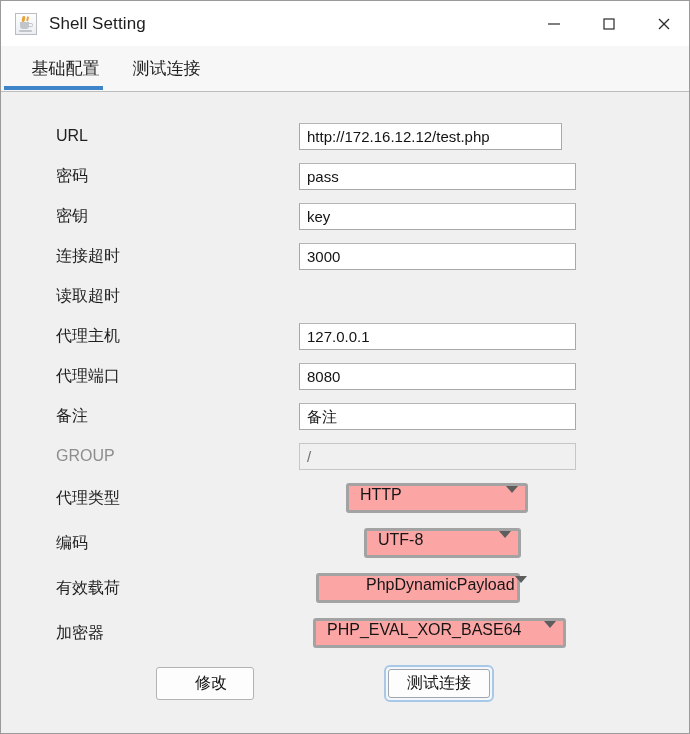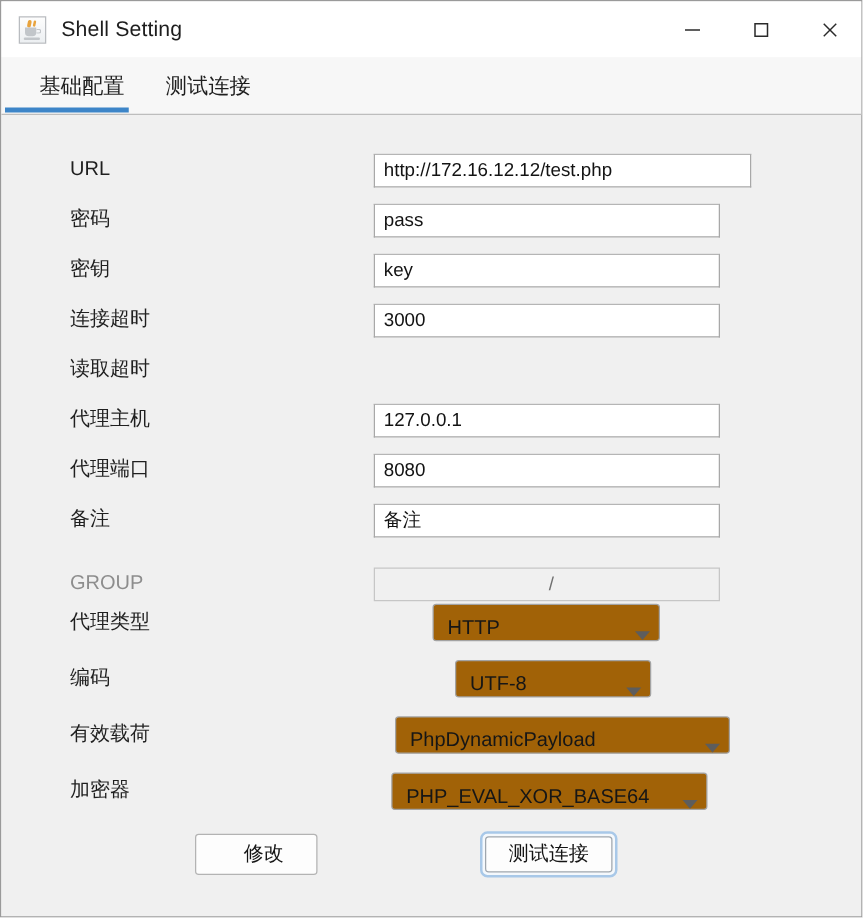--- a/index.html
+++ b/index.html
@@ -178,25 +178,25 @@
     background: #f0f0f0;
     border-color: #c6c6c6;
     color: #6f6f6f;
   }
 
   .combo {
     position: absolute;
     top: 5px;
     height: 30px;
     box-sizing: border-box;
-    background: #a16207;
-    border: 1px solid #a3a3a3;
+    background: #fca5a5;
+    border: 3px solid #a3a3a3;
     border-radius: 3px;
     display: flex;
-    align-items: flex-end;
+    align-items: flex-start;
   }
   .combo .combo-text {
     font-size: 16px;
     color: #161616;
     padding-left: 11px;
     white-space: nowrap;
     flex: 1;
   }
   .combo .arrow {
     width: 26px;
@@ -328,21 +328,21 @@
   <div class="tabbar">
     <div class="tab active">基础配置</div>
     <div class="tab inactive">测试连接</div>
     <div class="tab-underline"></div>
   </div>
 
   <div class="form">
 
     <div class="row" style="top:24px;">
       <div class="label">URL</div>
-      <div class="field" style="left:298px; width:302px;">http://172.16.12.12/test.php</div>
+      <div class="field" style="left:298px; width:263px;">http://172.16.12.12/test.php</div>
     </div>
 
     <div class="row" style="top:64px;">
       <div class="label">密码</div>
       <div class="field" style="left:298px; width:277px;">pass</div>
     </div>
 
     <div class="row" style="top:104px;">
       <div class="label">密钥</div>
       <div class="field" style="left:298px; width:277px;">key</div>
@@ -365,21 +365,21 @@
     <div class="row" style="top:264px;">
       <div class="label">代理端口</div>
       <div class="field" style="left:298px; width:277px;">8080</div>
     </div>
 
     <div class="row" style="top:304px;">
       <div class="label">备注</div>
       <div class="field" style="left:298px; width:277px;">备注</div>
     </div>
 
-    <div class="row" style="top:355px;text-align:center;">
+    <div class="row" style="top:344px;">
       <div class="label disabled">GROUP</div>
       <div class="field disabled" style="left:298px; width:277px;">/</div>
     </div>
 
     <div class="row" style="top:386px;">
       <div class="label">代理类型</div>
       <div class="combo" style="left:345px; width:182px;">
         <div class="combo-text">HTTP</div>
         <div class="arrow">
             <i></i>
@@ -392,21 +392,21 @@
       <div class="combo" style="left:363px; width:157px;">
         <div class="combo-text">UTF-8</div>
         <div class="arrow">
             <i></i>
           </div>
       </div>
     </div>
 
     <div class="row" style="top:476px;">
       <div class="label">有效载荷</div>
-      <div class="combo" style="left:315px; width:268px;">
+      <div class="combo" style="left:315px; width:204px;padding-left:36px;">
         <div class="combo-text">PhpDynamicPayload</div>
         <div class="arrow">
             <i></i>
           </div>
       </div>
     </div>
 
     <div class="row" style="top:521px;">
       <div class="label">加密器</div>
       <div class="combo" style="left:312px; width:253px;">

